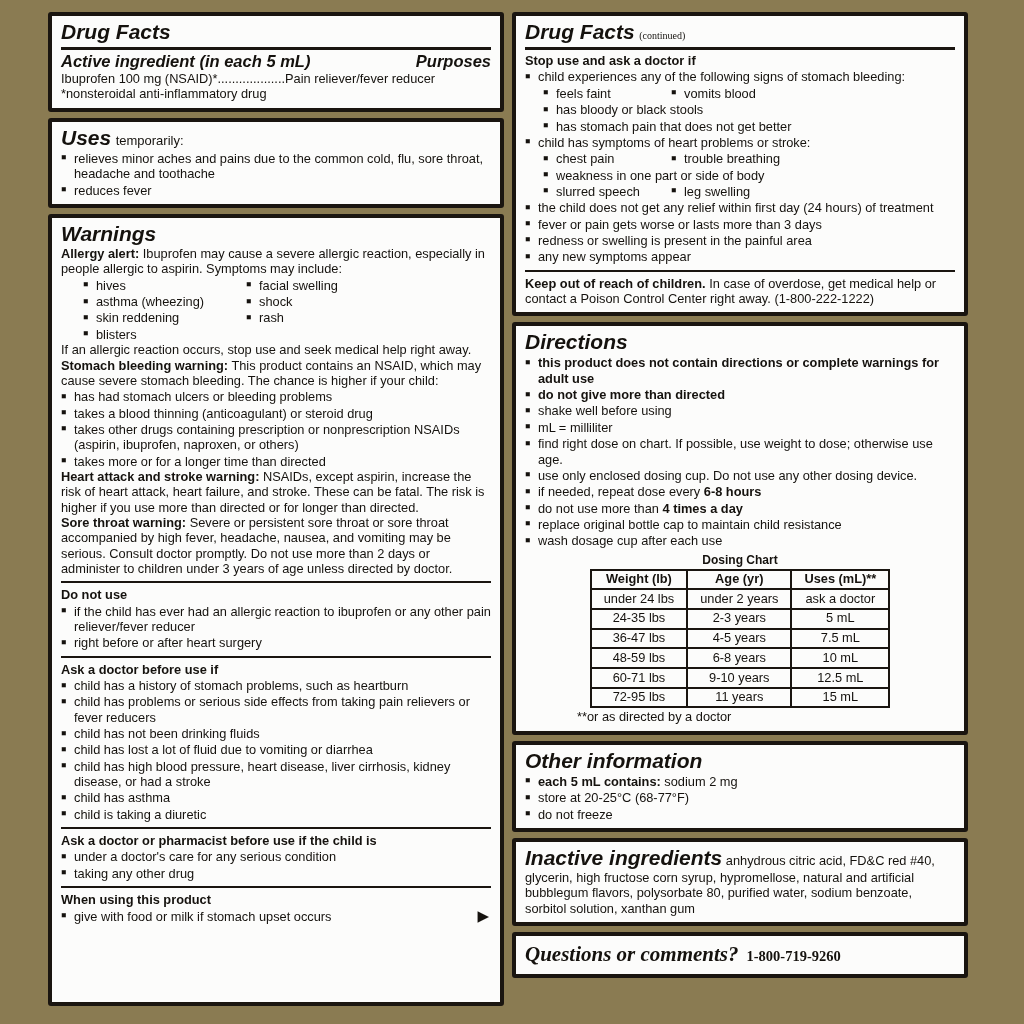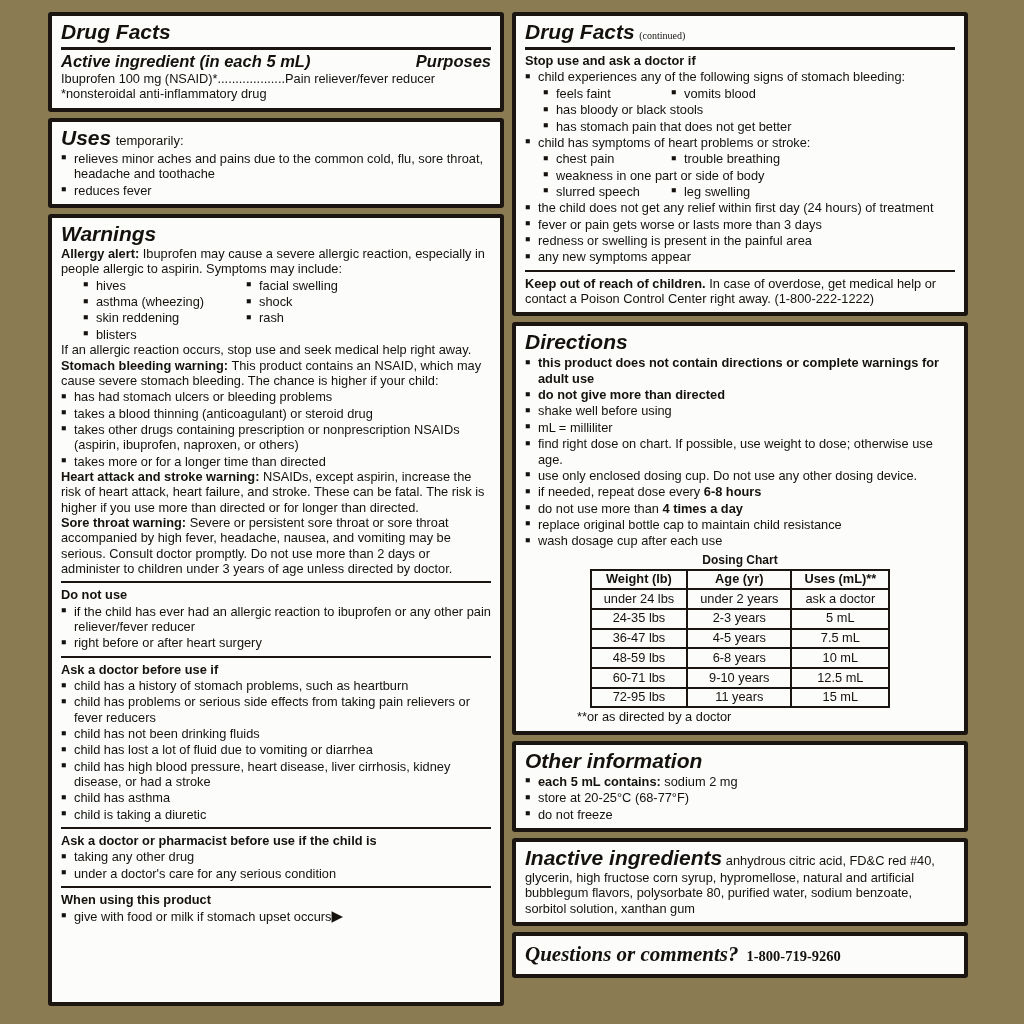--- a/index.html
+++ b/index.html
@@ -30,21 +30,21 @@
   .p, .b, .sub, .b2, .fn { font-size:12.8px; line-height:1.2; }
   .sub { font-weight:bold; margin-top:3px; }
   .b { position:relative; padding-left:13px; margin-top:1px; }
   .b::before { content:"■"; position:absolute; left:0; top:1.5px; font-size:8.5px; }
   .sym { margin-left:22px; }
   .ind { margin-left:18px; }
   .grid2 { display:grid; grid-template-columns:163px 1fr; }
   .grid2n { display:grid; grid-template-columns:128px 1fr; }
   .hr { border-top:2px solid #1a1510; margin:5px 0 4px 0; }
   .rule3 { border-top:3px solid #1a1510; margin:3px 0 2px 0; }
-  .lastrow { display:flex; justify-content:flex-start; align-items:center; }
+  .lastrow { display:flex; justify-content:space-between; align-items:center; }
   .arrow { font-size:15px; line-height:1; margin-right:2px; }
   .cap { text-align:center; font-weight:bold; font-size:12px; margin-top:4px; }
   table.dose { border-collapse:collapse; margin:2px auto 0 auto;padding-left:17px; }
   table.dose th, table.dose td {
     border:2px solid #1a1510;
     font-size:12.8px; line-height:1.15;
     padding:1.5px 12px; text-align:center;
   }
   table.dose th { font-weight:bold; }
   .fn { margin:1px 0 0 52px; }
@@ -124,22 +124,22 @@
       <div class="sub">Ask a doctor before use if</div>
       <div class="b"><span>child has a history of stomach problems, such as heartburn</span></div>
       <div class="b"><span>child has problems or serious side effects from taking pain relievers or fever reducers</span></div>
       <div class="b"><span>child has not been drinking fluids</span></div>
       <div class="b"><span>child has lost a lot of fluid due to vomiting or diarrhea</span></div>
       <div class="b"><span>child has high blood pressure, heart disease, liver cirrhosis, kidney disease, or had a stroke</span></div>
       <div class="b"><span>child has asthma</span></div>
       <div class="b"><span>child is taking a diuretic</span></div>
       <div class="hr"></div>
       <div class="sub">Ask a doctor or pharmacist before use if the child is</div>
+      <div class="b"><span>under a doctor's care for any serious condition</span></div>
       <div class="b"><span>taking any other drug</span></div>
-      <div class="b"><span>under a doctor's care for any serious condition</span></div>
       <div class="hr"></div>
       <div class="sub">When using this product</div>
       <div class="lastrow">
         <div class="b"><span>give with food or milk if stomach upset occurs</span></div>
         <span class="arrow">▶</span>
       </div>
     </section>
   </div>
 
   <div class="col" id="colR">

